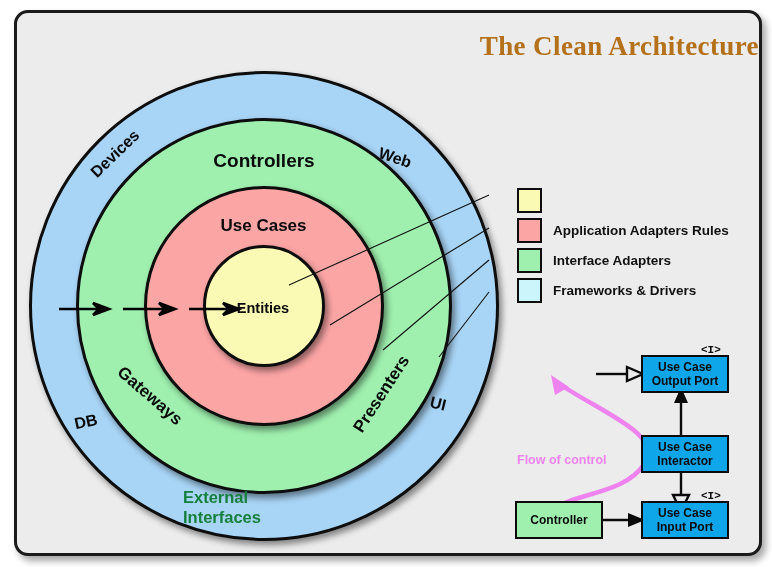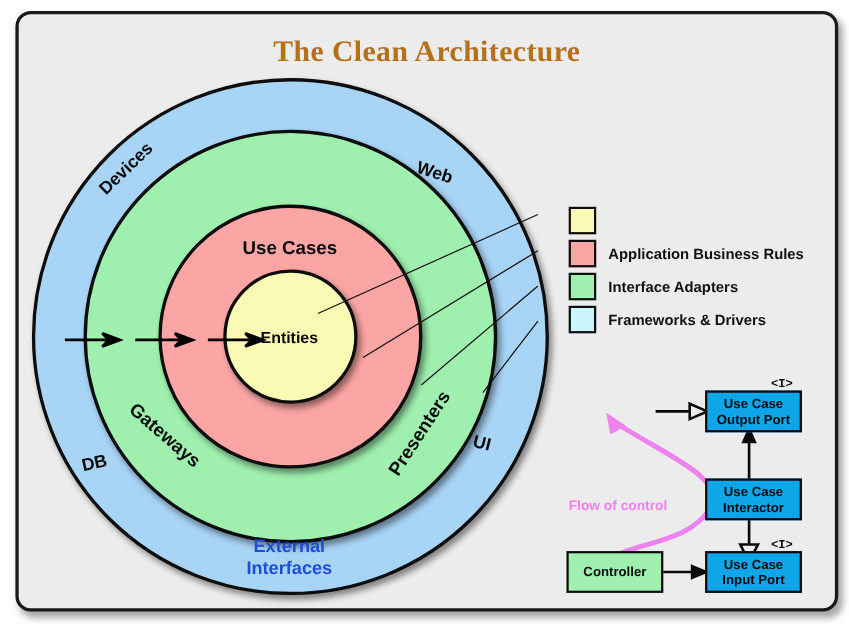--- a/index.html
+++ b/index.html
@@ -7,21 +7,21 @@
        font-family:"Liberation Sans","DejaVu Sans",sans-serif;}
 
   #frame{
     position:absolute;left:14px;top:10px;width:742px;height:540px;
     background:#ececec;border:3px solid #1a1a1a;border-radius:14px;
     box-shadow:4px 5px 7px rgba(0,0,0,0.35);
     overflow:hidden;
   }
 
   #title{
-    position:absolute;left:0;top:18px;width:742px;text-align:center;
+    position:absolute;left:0;top:18px;width:742px;text-align:right;
     font-family:"Liberation Serif","DejaVu Serif",serif;
     font-size:27px;font-weight:bold;color:#b5701a;letter-spacing:.4px;
   }
 
   
   #rings{position:absolute;left:6px;top:52px;width:480px;height:480px;}
   .ring{position:absolute;border-radius:50%;border:3.5px solid #0d0d0d;
         box-shadow:3px 4px 6px rgba(0,0,0,0.45);}
   #ring-blue  {left:6px;  top:6px;  width:464px;height:464px;}
   #ring-green {left:53px; top:53px; width:370px;height:370px;}
@@ -76,20 +76,21 @@
       <g stroke="#000" stroke-width="2.6" fill="#000">
         <line x1="36" y1="244" x2="74" y2="244"></line>
         <path d="M70,238 L86,244 L70,250 L76,244 Z"></path>
         <line x1="100" y1="244" x2="140" y2="244"></line>
         <path d="M136,238 L152,244 L136,250 L142,244 Z"></path>
         <line x1="166" y1="244" x2="204" y2="244"></line>
         <path d="M200,238 L216,244 L200,250 L206,244 Z"></path>
       </g>
     </svg>
 
+    <div class="rlabel" style="left:126px;top:86px;width:230px;font-size:19px;">Controllers</div>
 
     <div class="rlabel" style="left:138px;top:152px;width:205px;font-size:17px;">Use Cases</div>
 
     <div class="rlabel" style="left:186px;top:236px;width:108px;font-size:14.5px;text-align:center;">Entities</div>
 
     <div class="rlabel" style="left:52px;top:80px;width:80px;font-size:16px;
                 transform:rotate(-44deg);">Devices</div>
 
     <div class="rlabel" style="left:342px;top:84px;width:60px;font-size:16px;
                 transform:rotate(18deg);">Web</div>
@@ -99,43 +100,43 @@
 
     <div class="rlabel" style="left:303px;top:320px;width:112px;font-size:17px;
                 transform:rotate(-57deg);">Presenters</div>
 
     <div class="rlabel" style="left:38px;top:348px;width:50px;font-size:16px;
                 transform:rotate(-12deg);">DB</div>
 
     <div class="rlabel" style="left:394px;top:330px;width:42px;font-size:16px;
                 transform:rotate(14deg);">UI</div>
 
-    <div style="position:absolute;left:160px;top:422px;width:160px;text-align:center;
-                font-size:16.5px;font-weight:bold;color:#1d4ed8;line-height:1.22;">
+    <div style="position:absolute;left:160px;top:422px;width:160px;text-align:left;
+                font-size:16.5px;font-weight:bold;color:#15803d;line-height:1.22;">
       <div>External</div>
       <div>Interfaces</div>
     </div>
   </div>
 
   <svg id="leaders" viewBox="0 0 742 540">
     <g stroke="#111" stroke-width="1.1" fill="none">
       <line x1="272" y1="272" x2="472" y2="182"></line>
       <line x1="313" y1="312" x2="472" y2="215"></line>
       <line x1="366" y1="337" x2="472" y2="247"></line>
       <line x1="422" y1="344" x2="472" y2="279"></line>
     </g>
   </svg>
 
   <div id="legend">
     <div class="lrow">
       <span class="sw" style="background:#fafab4;"></span>
     </div>
     <div class="lrow">
       <span class="sw" style="background:#fca5a5;"></span>
-      <span class="ltext">Application Business Rules</span>
+      <span class="ltext">Application Adapters Rules</span>
     </div>
     <div class="lrow">
       <span class="sw" style="background:#9ff0af;"></span>
       <span class="ltext">Interface Adapters</span>
     </div>
     <div class="lrow">
       <span class="sw" style="background:#ccf5fb;"></span>
       <span class="ltext">Frameworks &amp; Drivers</span>
     </div>
   </div>

